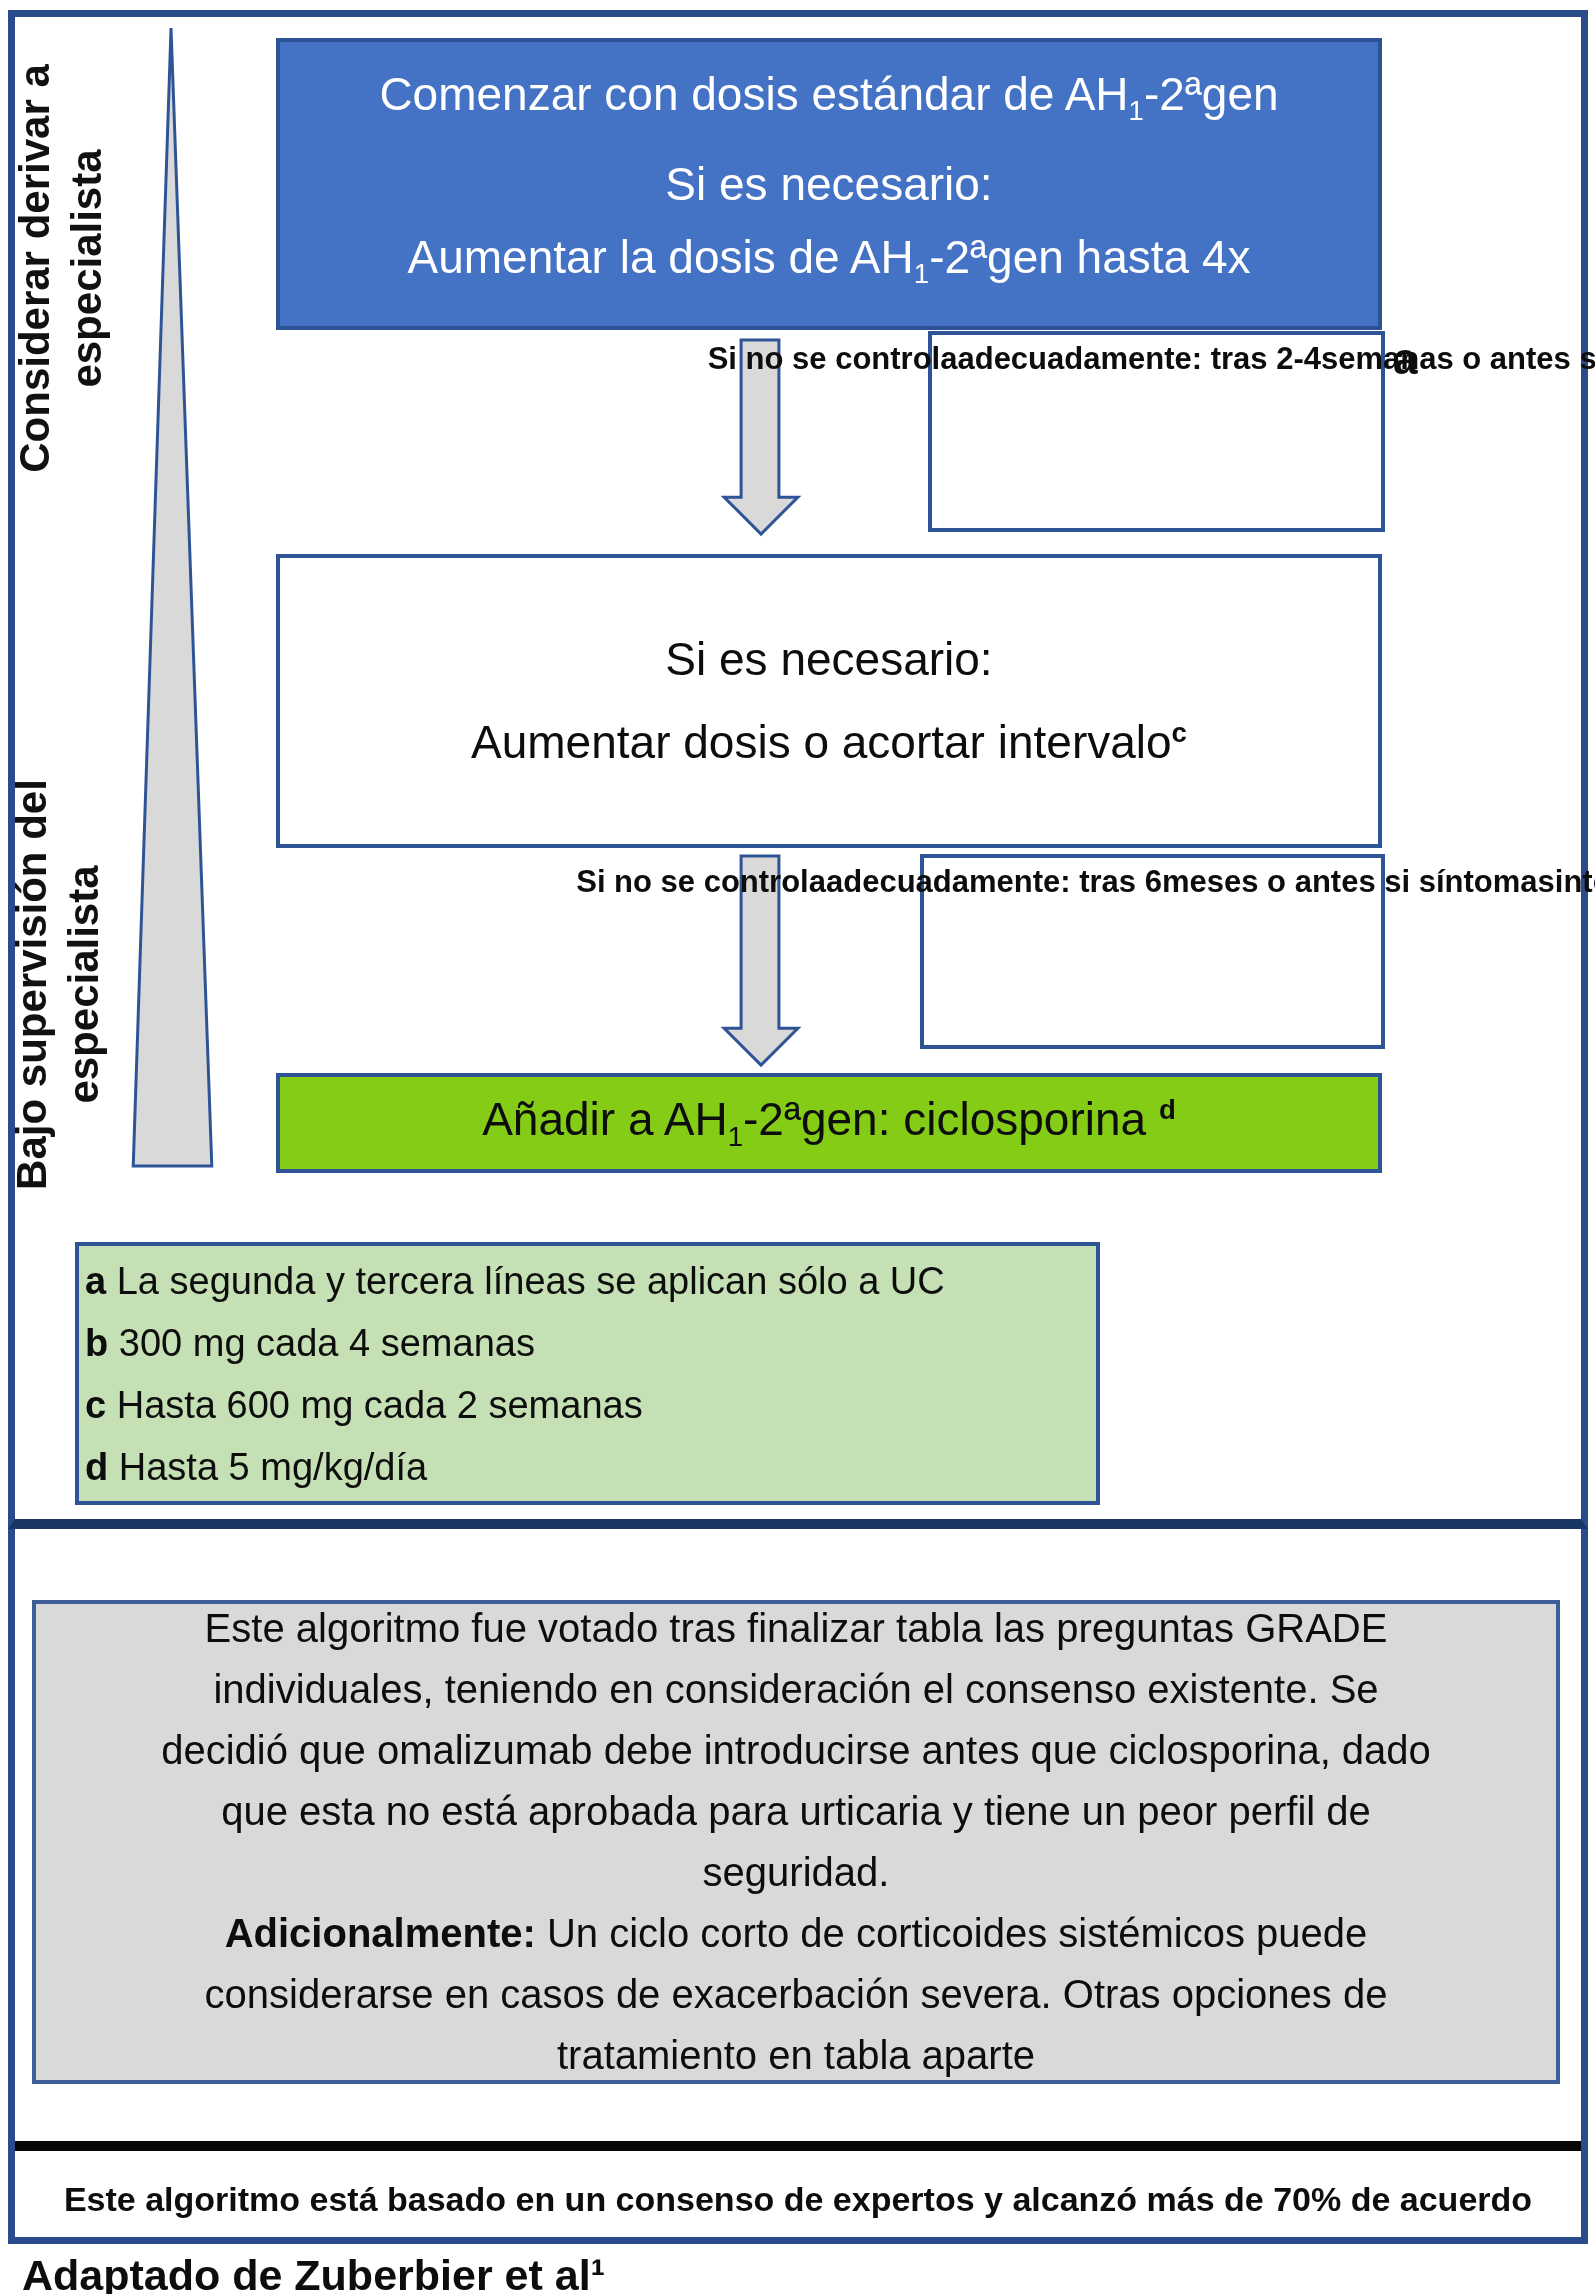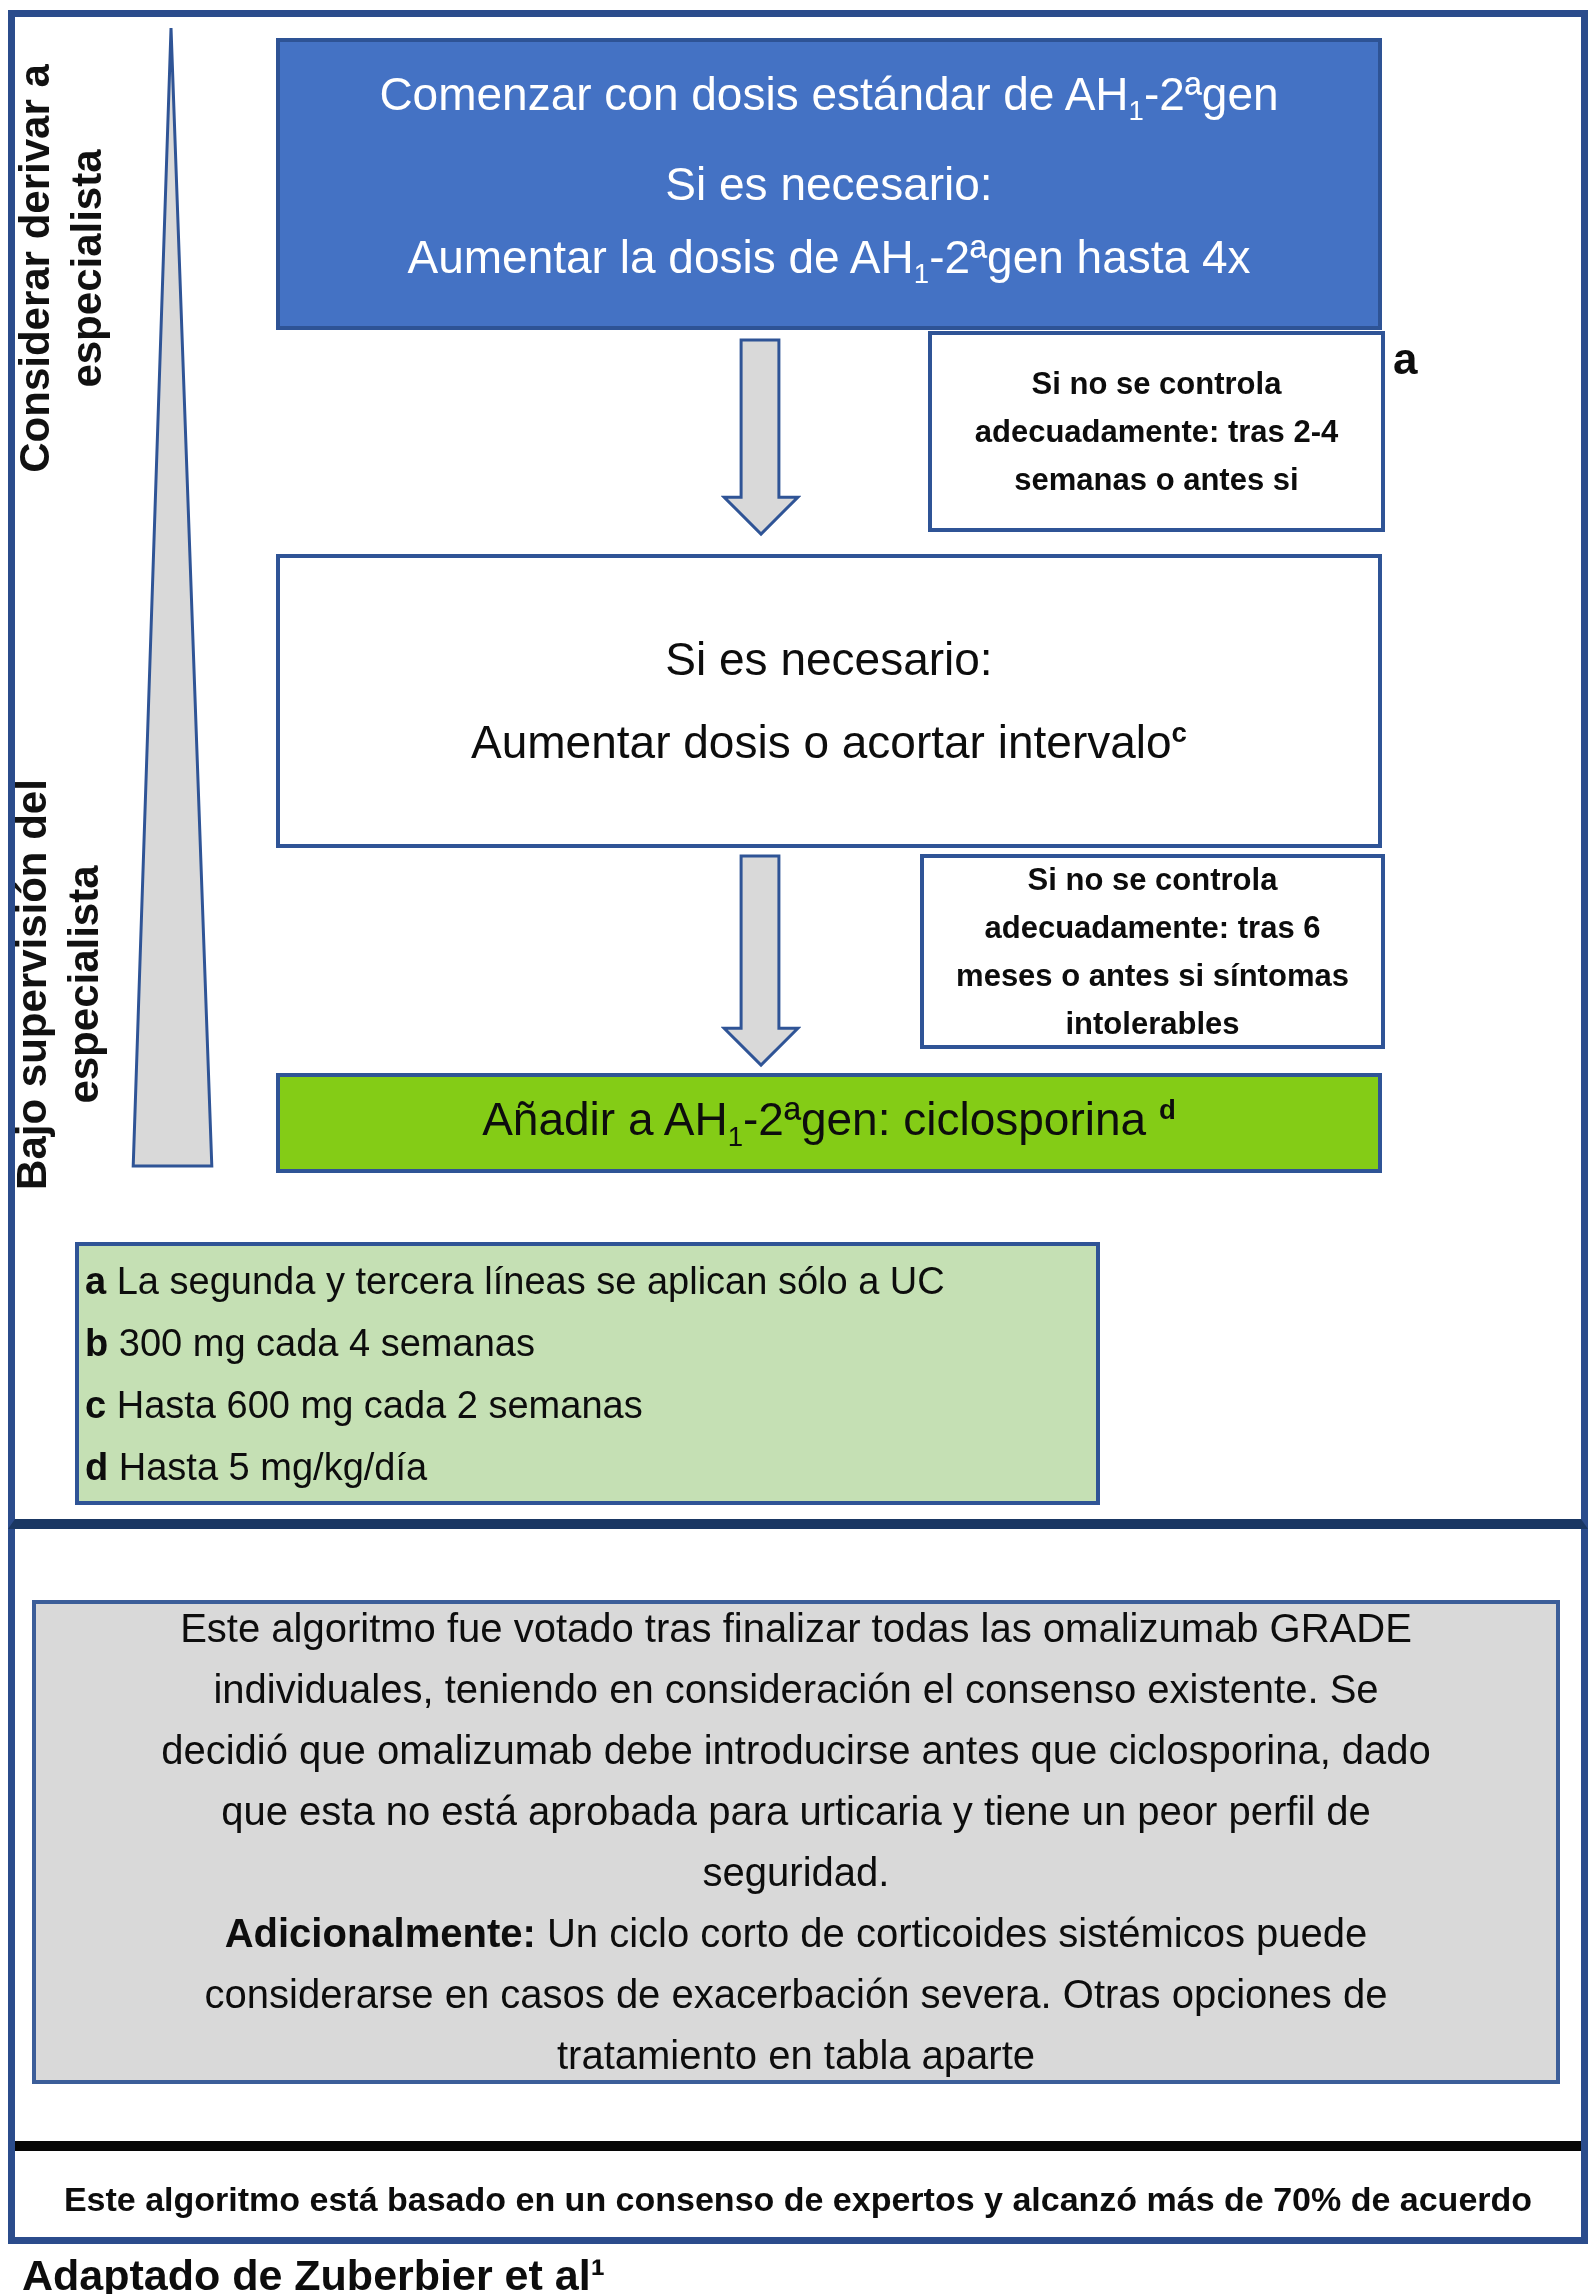--- a/index.html
+++ b/index.html
@@ -25,21 +25,21 @@
   #box1 { left:276px; top:38px; width:1106px; height:292px;
     background:#4472C4; border:4px solid #2E5395; color:#ffffff;
     font-size:46px; line-height:73px; }
   #box2 { left:276px; top:554px; width:1106px; height:294px;
     background:#ffffff; border:4px solid #2F5496; color:#0d0d0d;
     font-size:46px; line-height:73px; }
   #box3 { left:276px; top:1073px; width:1106px; height:100px;
     background:#84cc16; border:4px solid #2F5496; color:#0d0d0d;
     font-size:46px; line-height:60px; }
   .notebox { position:absolute; background:#ffffff; border:4px solid #2F5496;
-    display:flex; flex-direction:column; justify-content:center; text-align:center;
+    display:flex; flex-direction:row; justify-content:center; text-align:center;
     font-size:31px; font-weight:bold; color:#0d0d0d; line-height:48px; }
   #note1 { left:928px; top:331px; width:457px; height:201px; }
   #note2 { left:920px; top:854px; width:465px; height:195px; }
   #note1-marker { left:1393px; top:334px; width:60px; font-size:44px; font-weight:bold; color:#0d0d0d; }
   
   #greenbox { left:75px; top:1242px; width:1025px; height:263px;
     background:#C5E0B4; border:4px solid #2F5496; color:#0d0d0d;
     font-size:38px; line-height:62px; display:flex; flex-direction:column; justify-content:center;
     padding-left:6px; text-align:left; }
   
@@ -115,21 +115,21 @@
     </div>
 
   <div class="abs" id="greenbox">
       <div class="rline"><b>a </b><span>La segunda y tercera líneas se aplican sólo a UC</span></div>
       <div class="rline"><b>b </b><span>300 mg cada 4 semanas</span></div>
       <div class="rline"><b>c </b><span>Hasta 600 mg cada 2 semanas</span></div>
       <div class="rline"><b>d </b><span>Hasta 5 mg/kg/día</span></div>
     </div>
 
   <div class="abs" id="graybox">
-      <div class="rline"><span>Este algoritmo fue votado tras finalizar todas las omalizumab GRADE</span></div>
+      <div class="rline"><span>Este algoritmo fue votado tras finalizar tabla las preguntas GRADE</span></div>
       <div class="rline"><span>individuales, teniendo en consideración el consenso existente. Se</span></div>
       <div class="rline"><span>decidió que omalizumab debe introducirse antes que ciclosporina, dado</span></div>
       <div class="rline"><span>que esta no está aprobada para urticaria y tiene un peor perfil de</span></div>
       <div class="rline"><span>seguridad.</span></div>
       <div class="rline"><b>Adicionalmente: </b><span>Un ciclo corto de corticoides sistémicos puede</span></div>
       <div class="rline"><span>considerarse en casos de exacerbación severa. Otras opciones de</span></div>
       <div class="rline"><span>tratamiento en tabla aparte</span></div>
     </div>
 
   <div class="abs" id="blackbar"></div>

